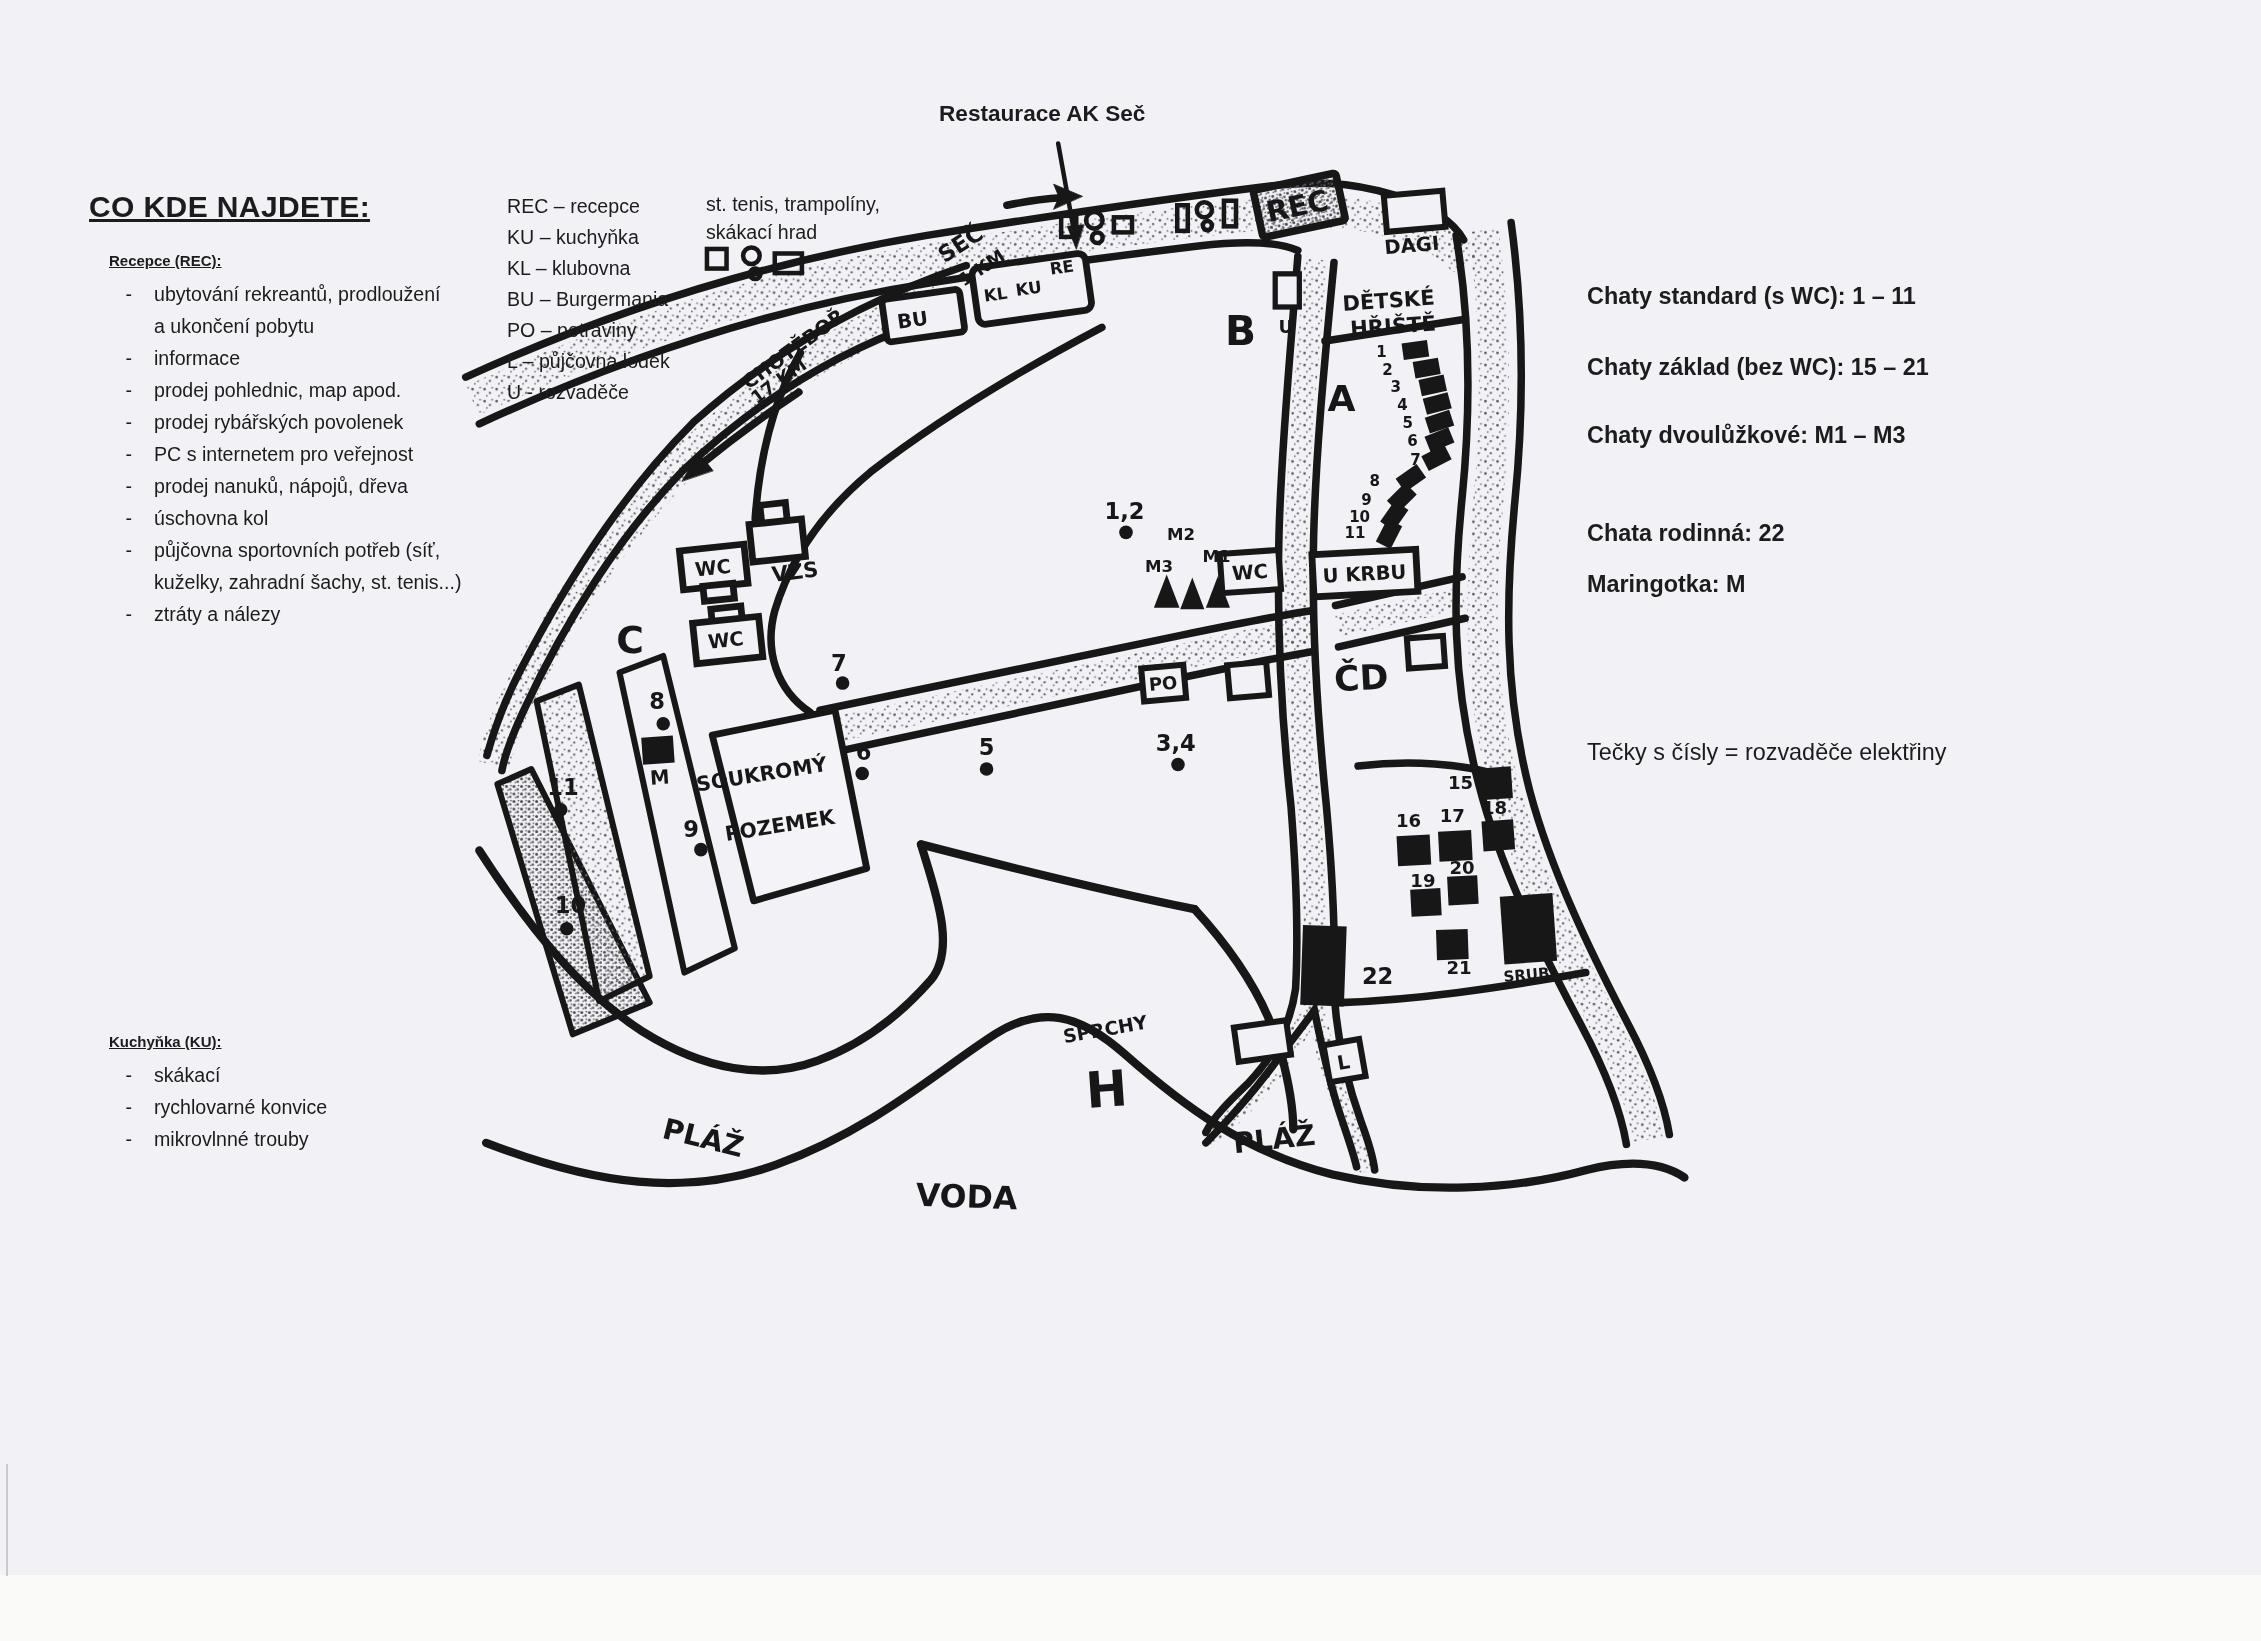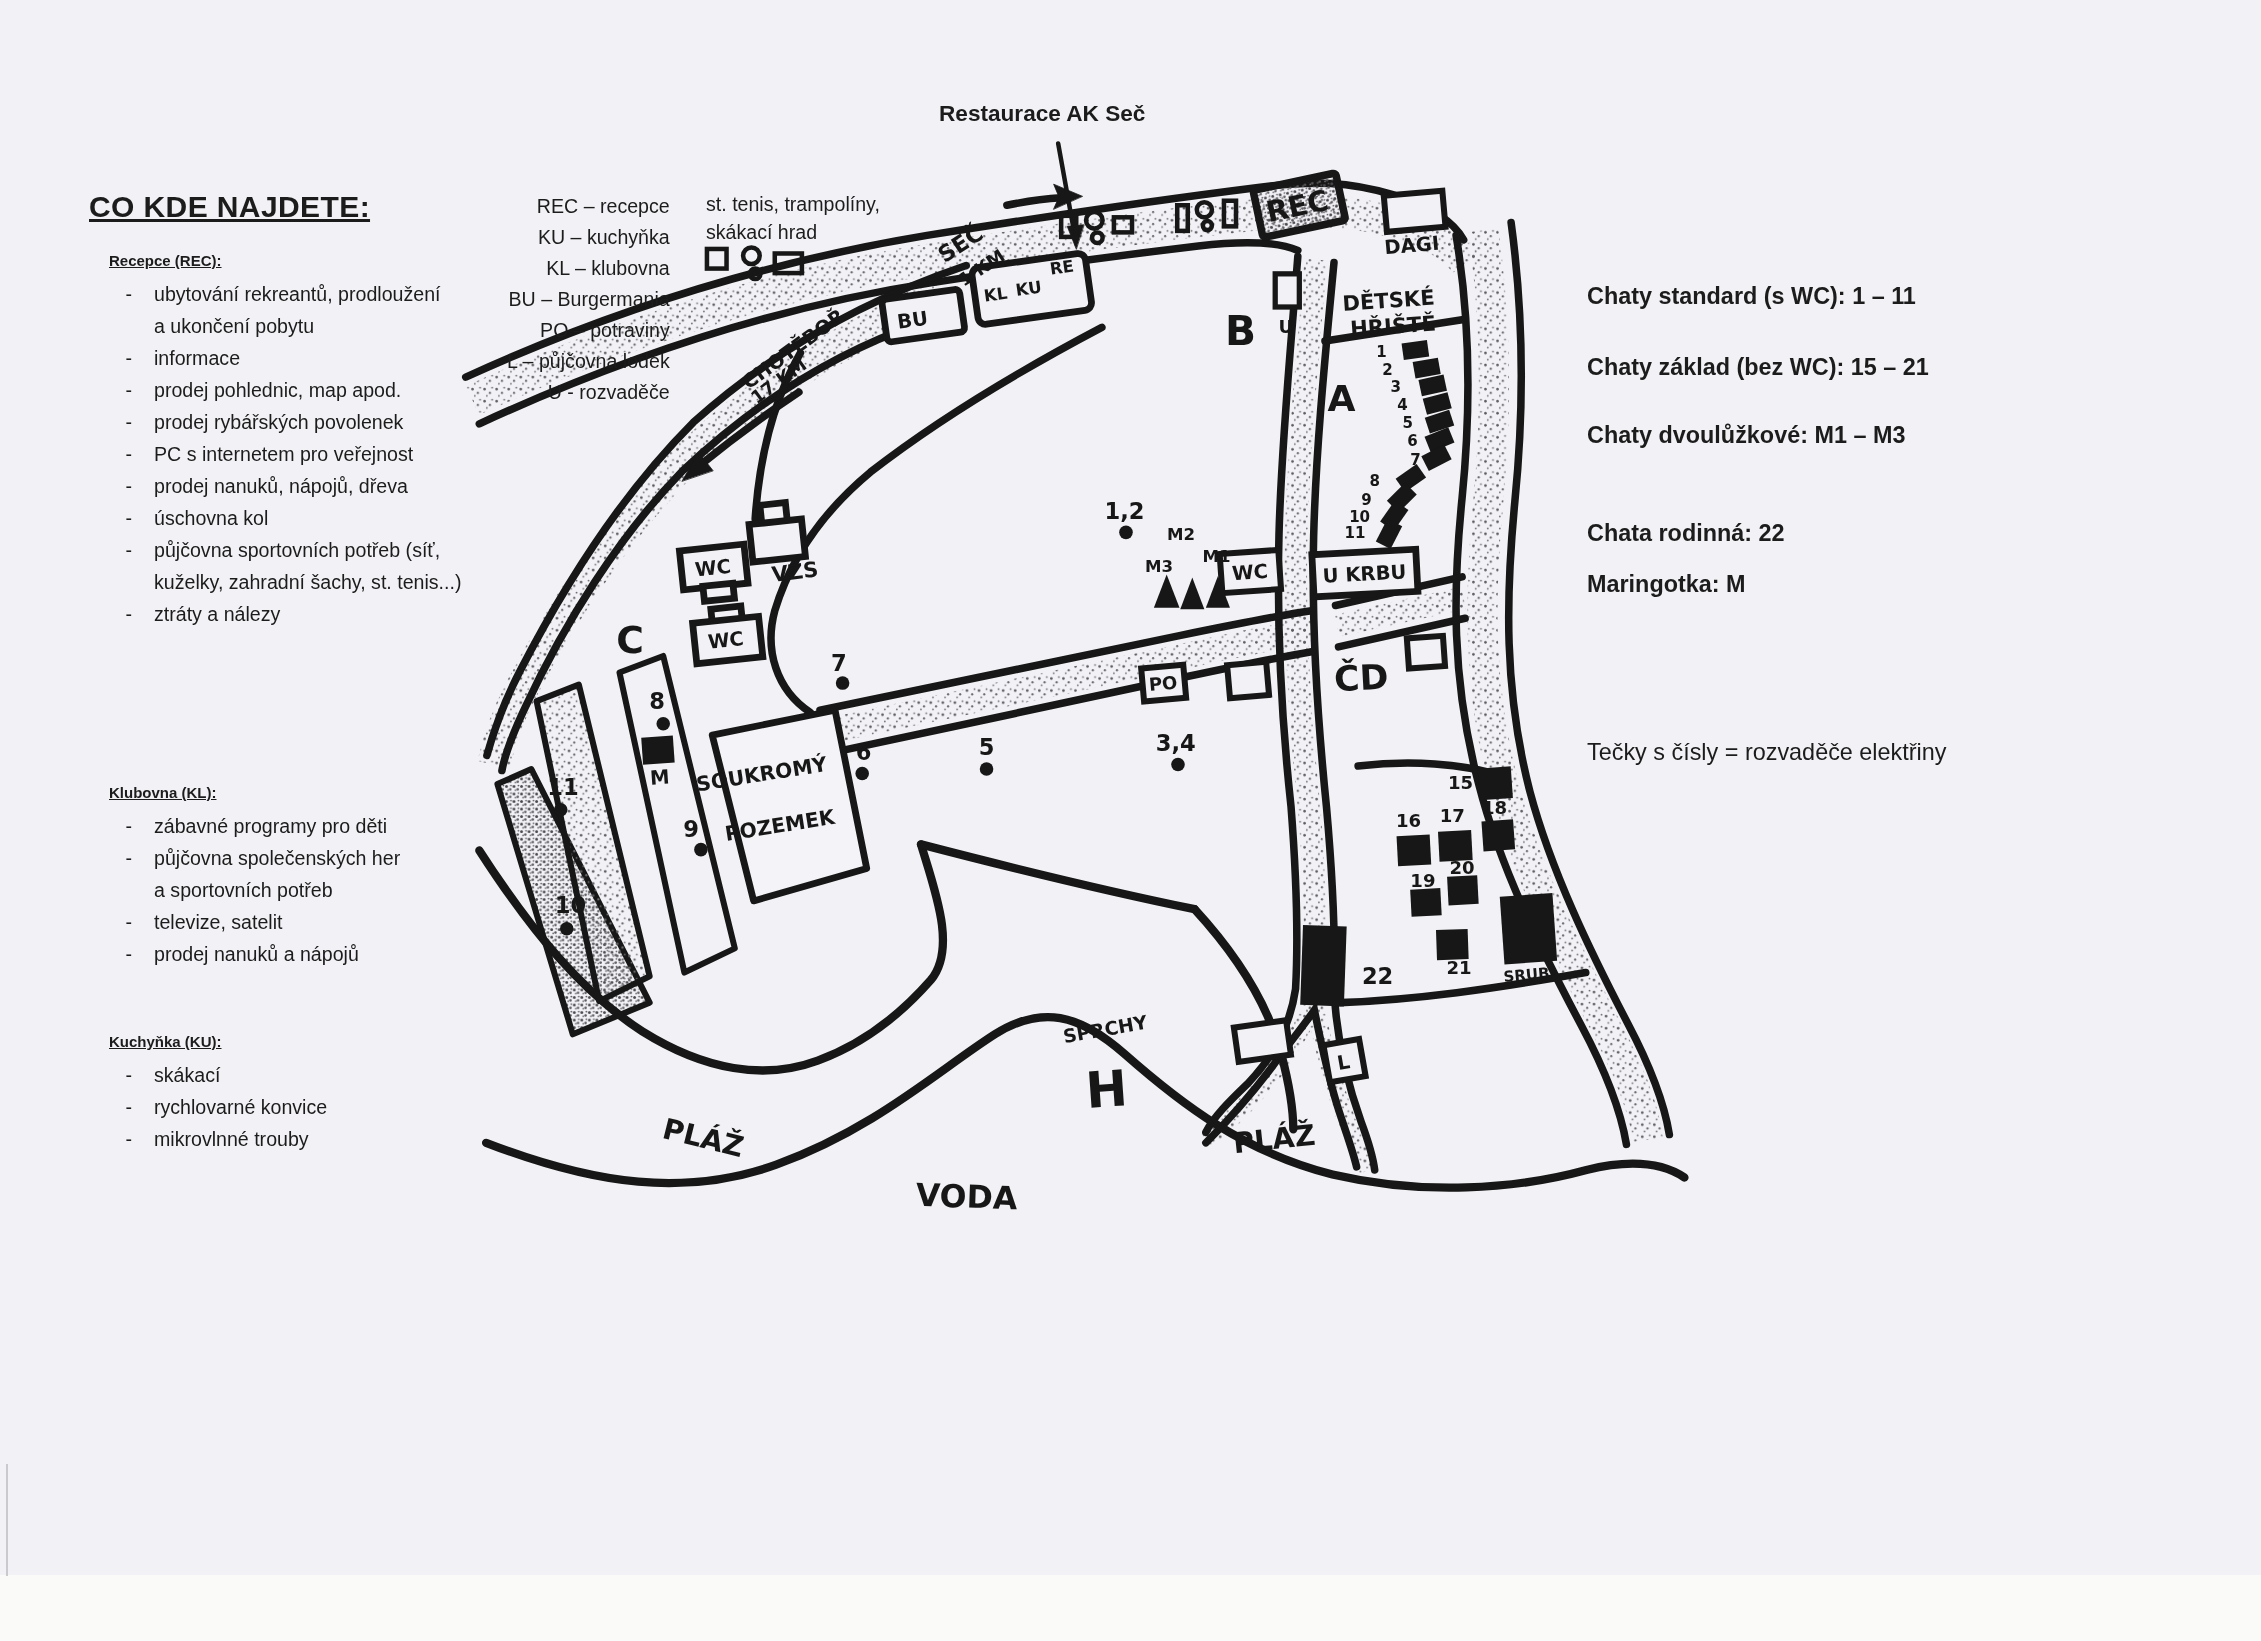--- a/index.html
+++ b/index.html
@@ -7,21 +7,21 @@
         font-family:"Liberation Sans",sans-serif;color:#1c1c1c;}
   .abs{position:absolute;}
   
   #doc-title{left:89px;top:190px;font-size:30px;font-weight:bold;text-decoration:underline;letter-spacing:0.4px;}
   .sec{position:absolute;left:109px;width:399px;}
   .sec .h{font-size:15px;font-weight:bold;text-decoration:underline;}
   .sec ul{list-style:none;margin:9px 0 0 0;padding:0;}
   .sec li{position:relative;font-size:19.6px;line-height:32px;padding-left:45px;white-space:pre-line;}
   .sec li::before{content:"-";position:absolute;left:16.6px;top:0;}
   
-  #abbrev{left:507px;top:191px;font-size:19.6px;line-height:31px;text-align:right;}
+  #abbrev{left:507px;top:191px;font-size:19.6px;line-height:31px;}
   #facil-note{left:706px;top:190px;font-size:19.6px;line-height:28px;}
   #restaurant{left:939px;top:101px;font-size:22.6px;font-weight:600;}
   
   .leg{position:absolute;left:1587px;font-size:23.4px;}
   .leg .lab{font-weight:bold;}
   .leg .val{font-weight:bold;}
   #legend-note{position:absolute;left:1587px;top:739px;font-size:23.4px;font-weight:400;text-align:center;}
   
   #bottom-strip{left:0;top:1575px;width:2261px;height:66px;background:#fafaf8;}
   #scan-edge{left:6px;top:1464px;width:2.3px;height:112px;background:#c9c9cf;}
@@ -299,30 +299,20 @@
       <li>prodej rybářských povolenek</li>
       <li>PC s internetem pro veřejnost</li>
       <li>prodej nanuků, nápojů, dřeva</li>
       <li>úschovna kol</li>
       <li>půjčovna sportovních potřeb (síť,
 kuželky, zahradní šachy, st. tenis...)</li>
       <li>ztráty a nálezy</li>
     </ul>
   </div>
 
-  <div class="sec" style="top:784px">
-    <div class="h">Klubovna (KL):</div>
-    <ul>
-      <li>zábavné programy pro děti</li>
-      <li>půjčovna společenských her
-a sportovních potřeb</li>
-      <li>televize, satelit</li>
-      <li>prodej nanuků a nápojů</li>
-    </ul>
-  </div>
 
   <div class="sec" style="top:1033px">
     <div class="h">Kuchyňka (KU):</div>
     <ul>
       <li>skákací</li>
       <li>rychlovarné konvice</li>
       <li>mikrovlnné trouby</li>
     </ul>
   </div>
 

